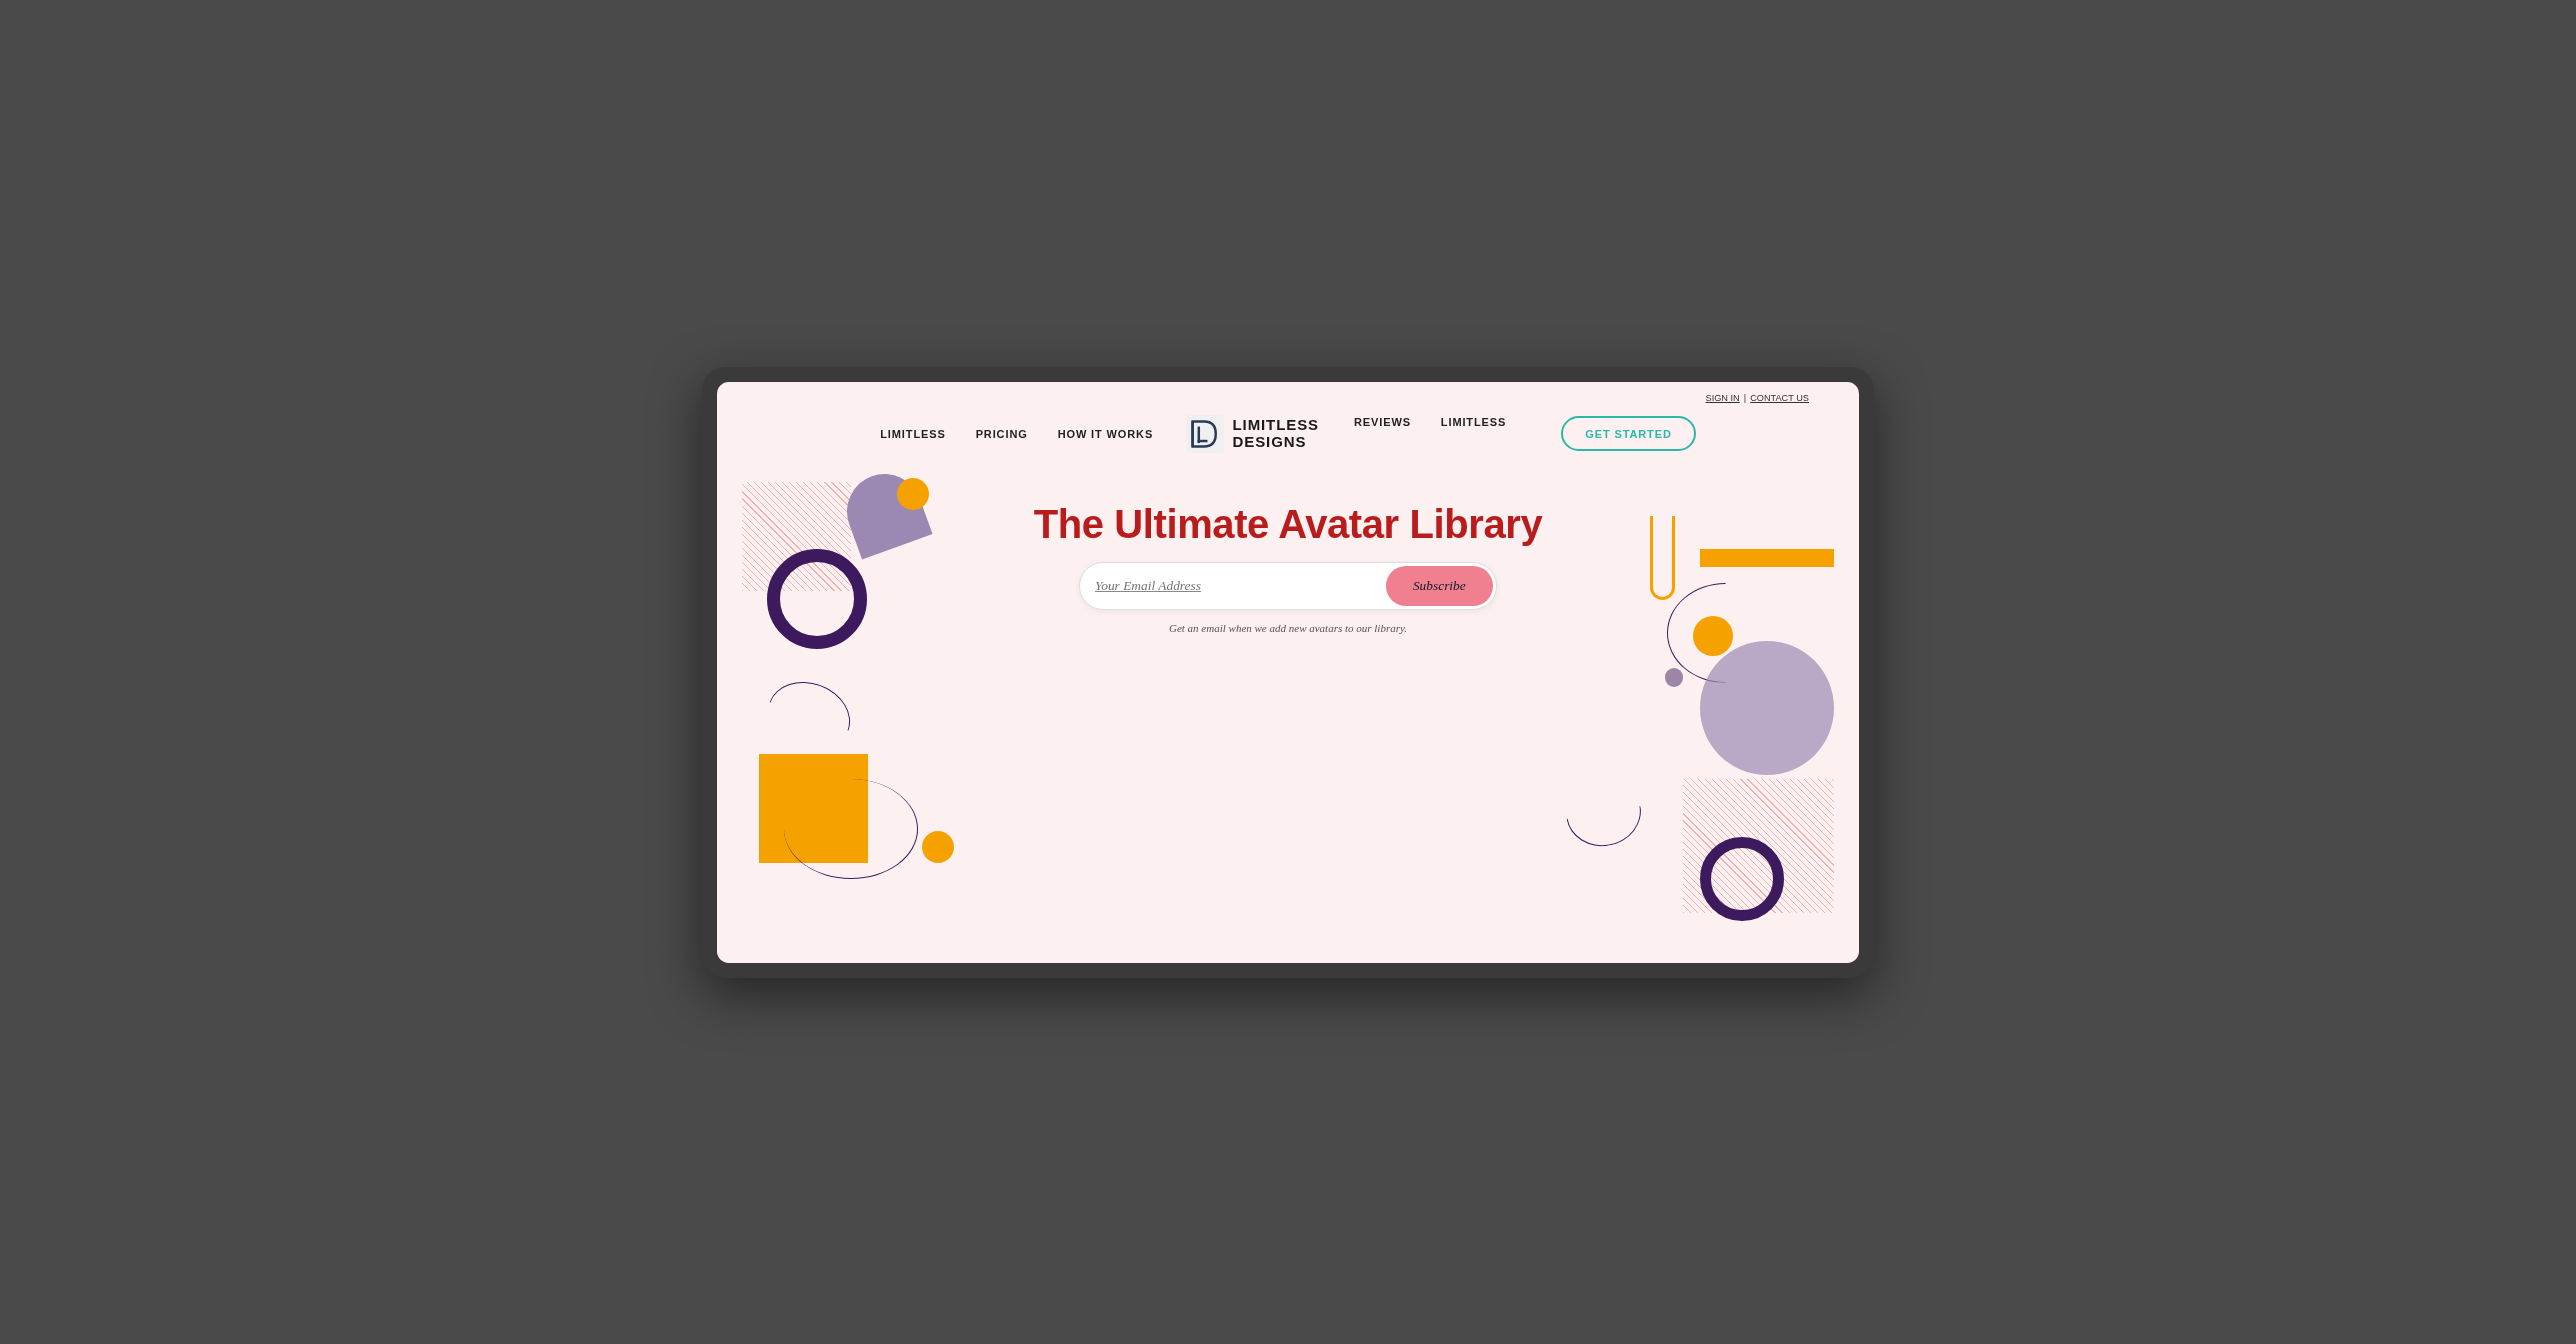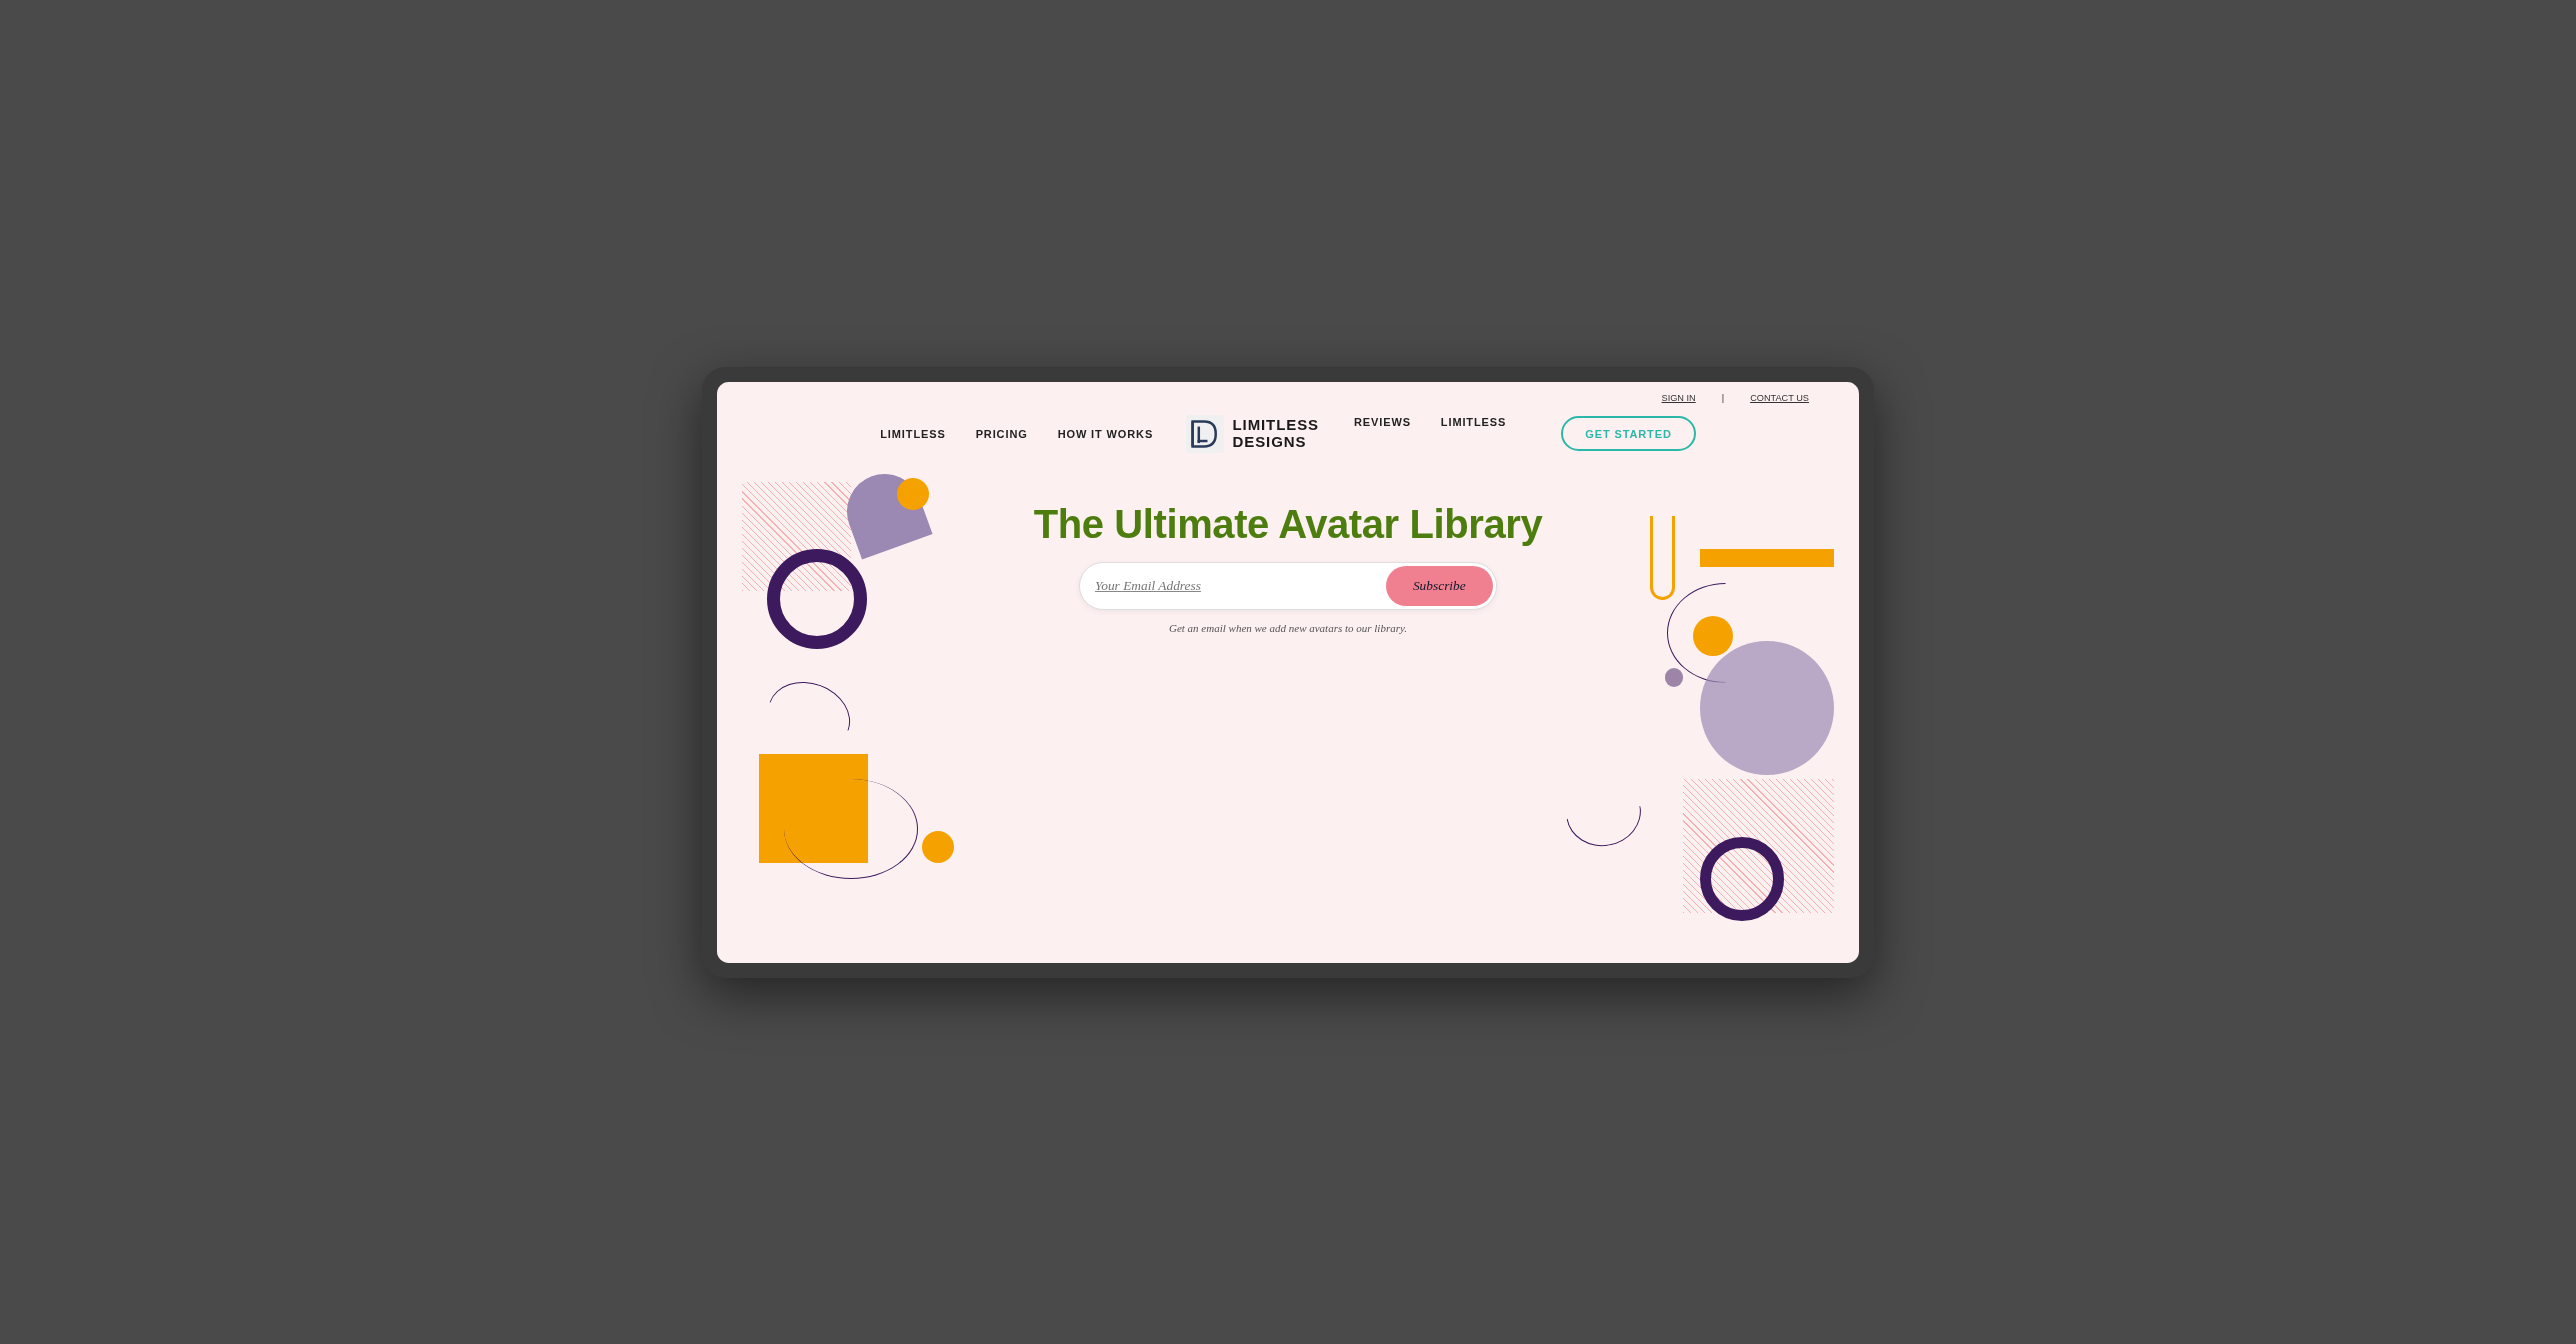--- a/index.html
+++ b/index.html
@@ -32,21 +32,21 @@
     }
 
     
     .utility-bar {
       position: absolute;
       top: 0;
       right: 0;
       padding: 11.7px 50px 0 0;
       display: flex;
       align-items: center;
-      gap: 26px;
+      gap: 4px;
       z-index: 10;
     }
 
     .utility-link {
       font-size: 9.2px;
       color: #333;
       text-decoration: underline;
       font-family: Arial, sans-serif;
       cursor: pointer;
     }
@@ -146,21 +146,21 @@
       text-align: center;
       padding: 33px 16.7px 16.7px;
       position: relative;
       z-index: 10;
     }
 
     .hero-title {
       font-family: Arial, sans-serif;
       font-size: 40px;
       font-weight: 900;
-      color: #4d7c0f;
+      color: #b91c1c;
       margin-bottom: 15px;
       letter-spacing: -0.01em;
     }
 
     .hero-subtitle {
       font-family: Georgia, serif;
       font-style: italic;
       font-size: 15px;
       color: #444;
       max-width: 452px;

